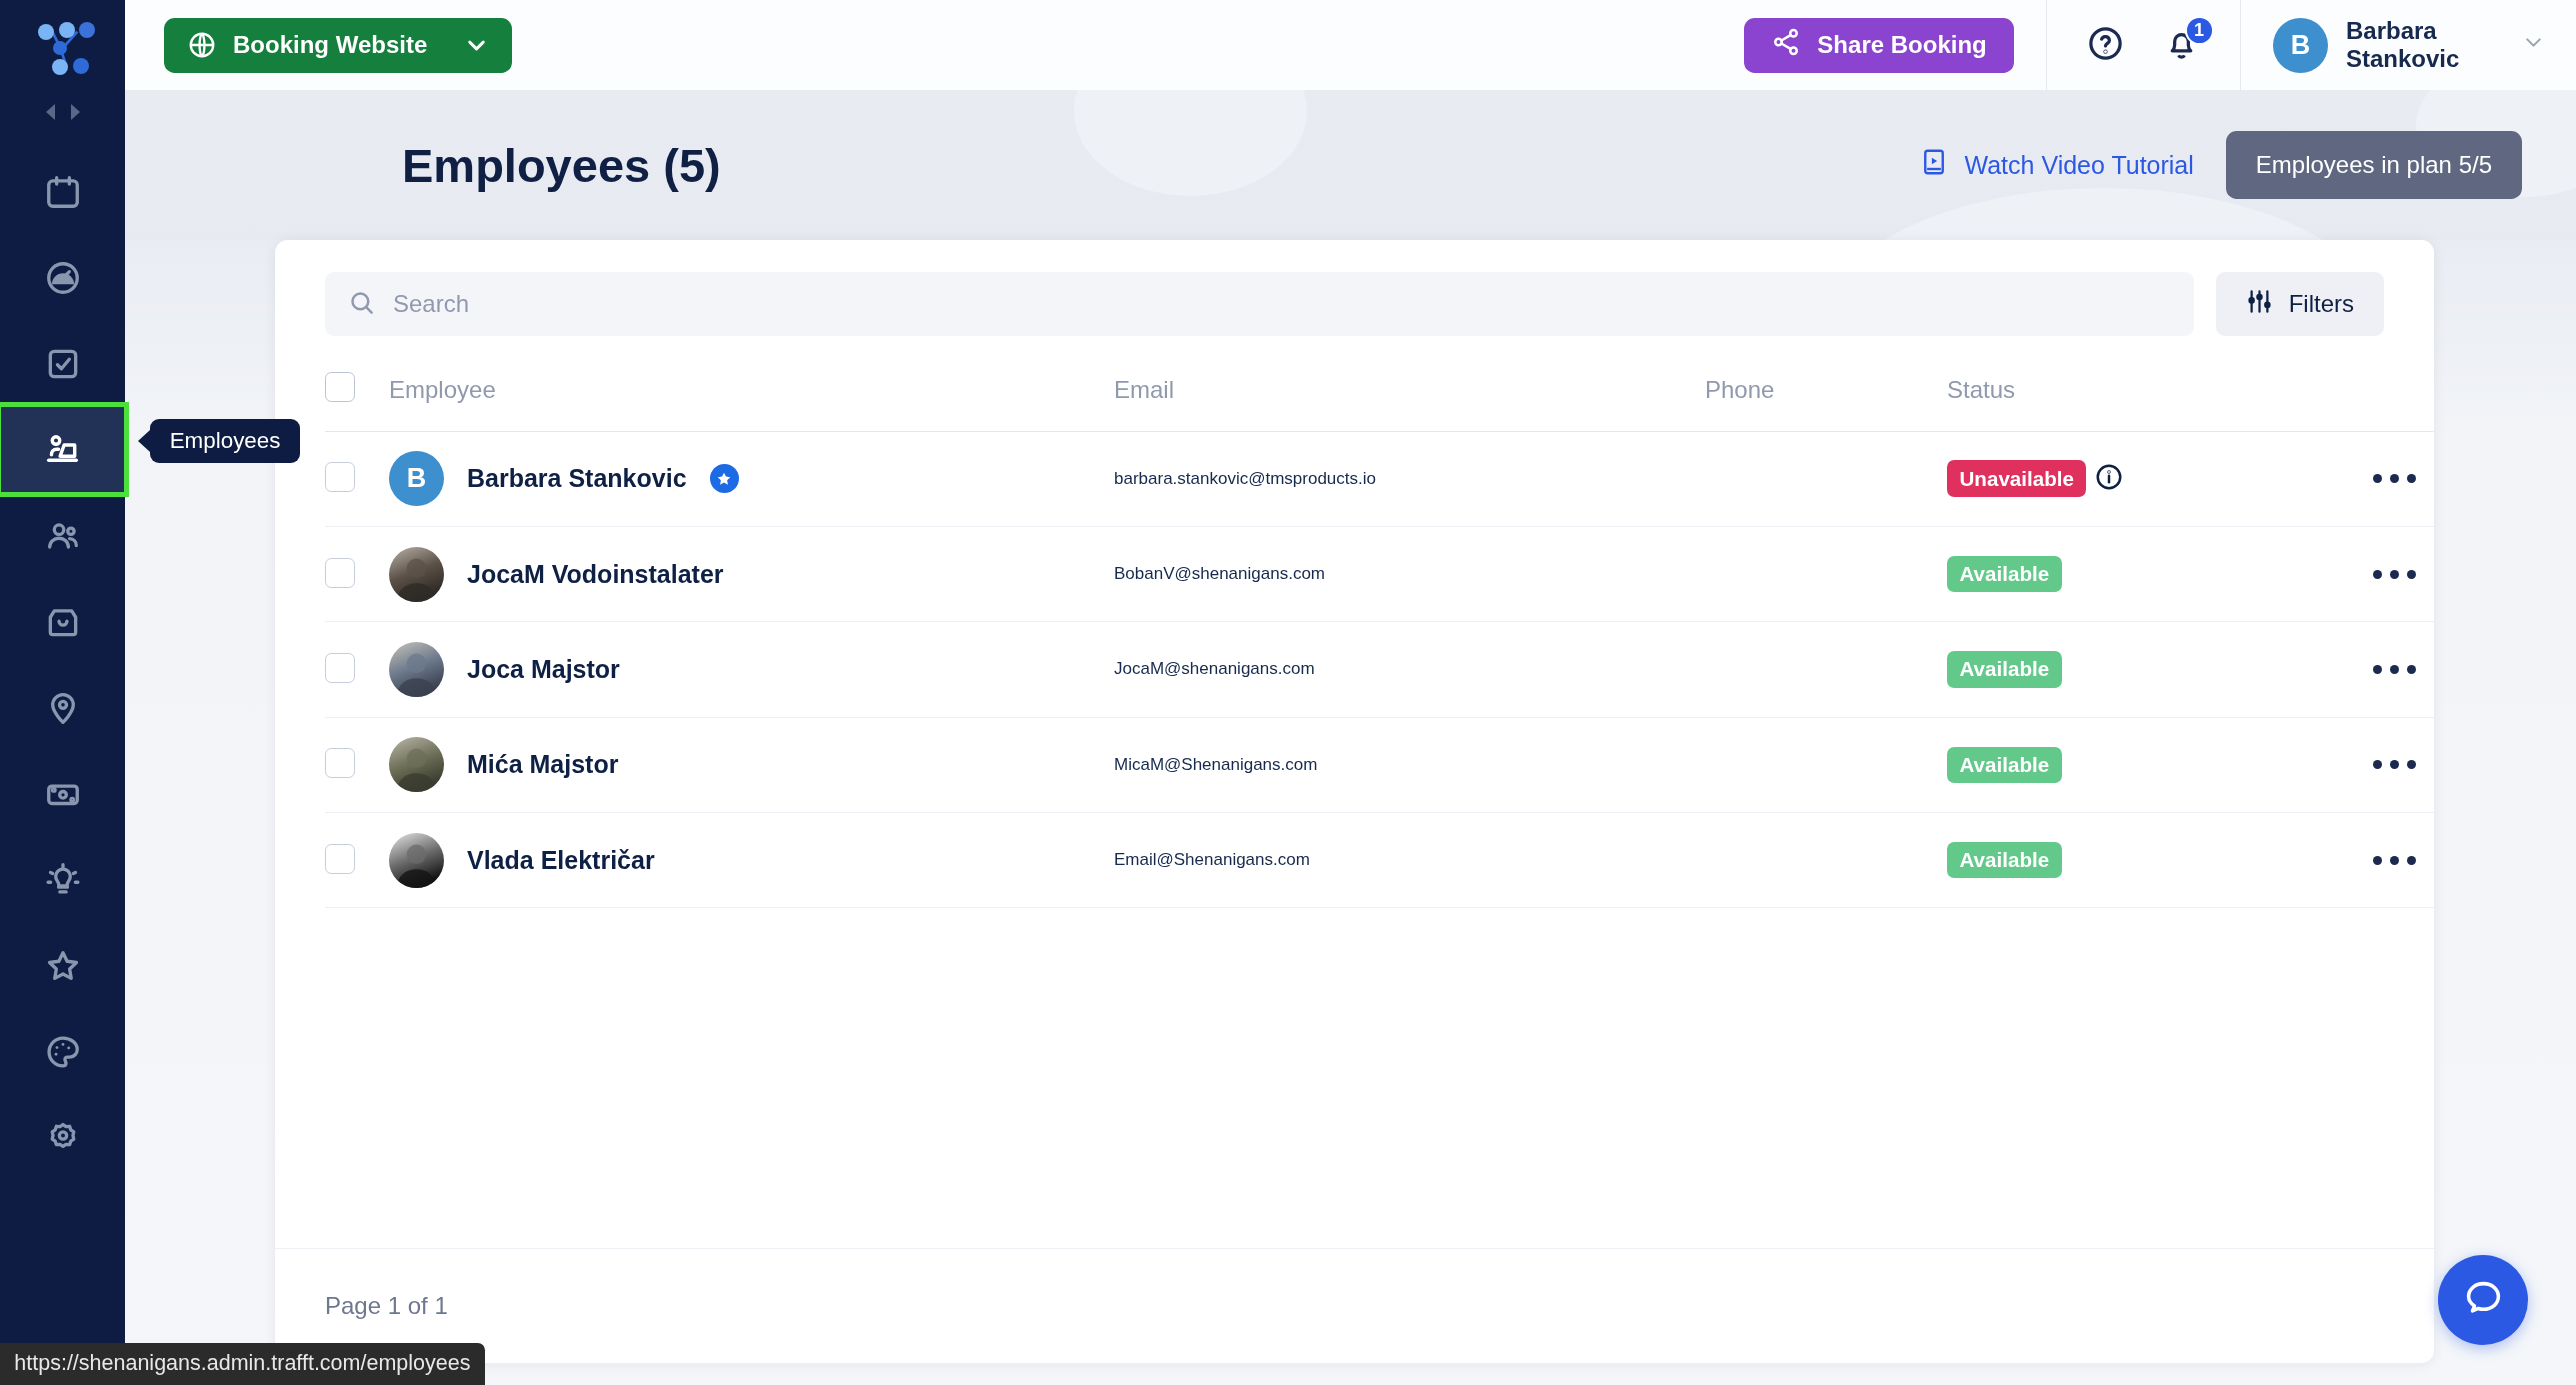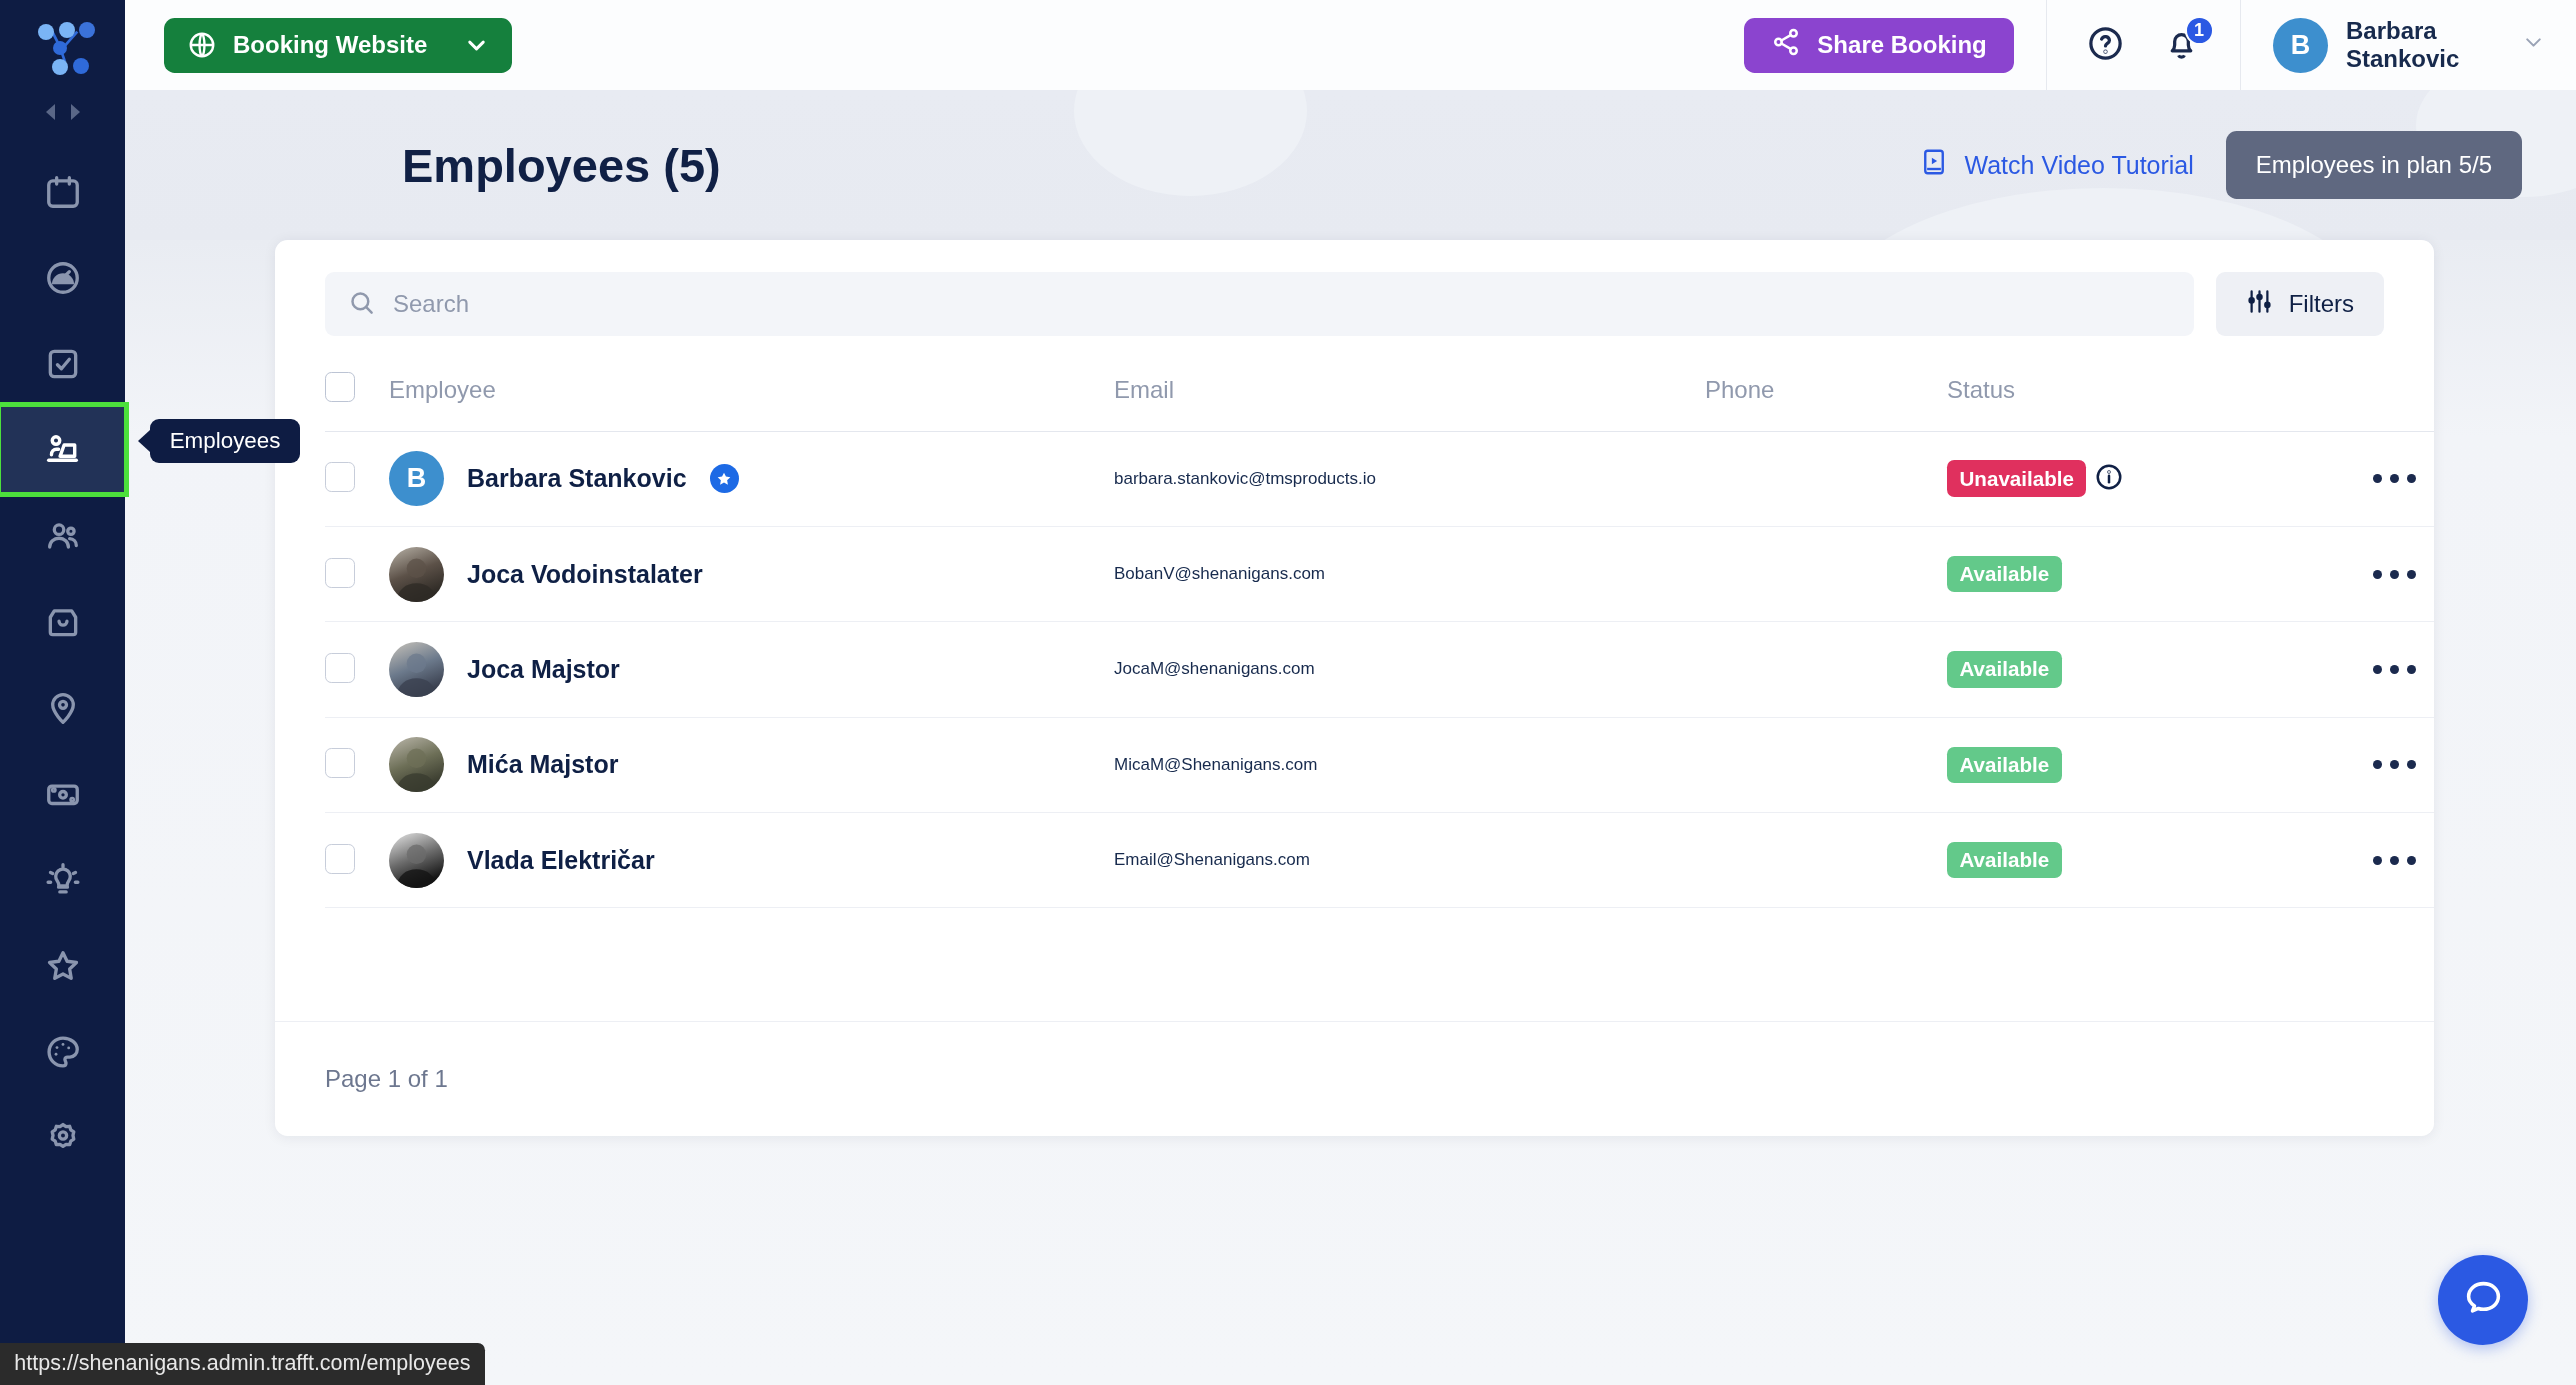--- a/index.html
+++ b/index.html
@@ -124,21 +124,21 @@
     padding: 19.7px 30px; cursor:pointer;
   }
 
   
   .content { flex:1; position:relative; background:#eef0f5; }
   .content::before {
     content:""; position:absolute; left:0; top:0; right:0; height: 100%;
     background: linear-gradient(180deg,#e9ecf2 0%, #f2f4f8 197px, #f4f6f9 100%);
   }
   .card {
-    position:absolute; left: 150px; top: 0px; width: 2159px; height: 896px;
+    position:absolute; left: 150px; top: 0px; width: 2159px; height: 1123px;
     background:#fff; border-radius: 12.5px; box-shadow: 0 1.8px 12.5px rgba(20,30,60,.07);
     display:flex; flex-direction:column; overflow:hidden;
   }
   .card-body { padding: 32px 50px 0 50px; flex:1; }
   .searchrow { display:flex; gap: 21.5px; align-items:center; }
   .searchbox {
     flex:1; height: 64px; background:#f3f5f9; border-radius: 9px;
     display:flex; align-items:center; padding: 0 23px; gap: 18px;
   }
   .searchbox svg { stroke:#9099ad; fill:none; stroke-width:2.2; }
@@ -507,21 +507,21 @@
                               <stop offset="0%" stop-color="#b9b3a8"></stop>
                               <stop offset="55%" stop-color="#5c5148"></stop>
                               <stop offset="100%" stop-color="#2e2a25"></stop>
                             </linearGradient>
                           </defs>
                           <rect width="62" height="62" fill="url(#g1)"></rect>
                           <circle cx="31" cy="24" r="11" fill="#5c5148" opacity=".75"></circle>
                           <path d="M8 62c2-14 11-21 23-21s21 7 23 21z" fill="#2e2a25" opacity=".8"></path>
                         </svg>
                       </div>
-                      <span class="emp-name">Joca Vodoinstalater</span>
+                      <span class="emp-name">JocaM Vodoinstalater</span>
                     </div>
                   </td>
                   <td><span class="email">BobanV@shenanigans.com</span></td>
                   <td><span class="email"></span></td>
                   <td>
                     <div class="status-cell">
                       <span class="badge available">Available</span>
                     </div>
                   </td>
                   <td>

